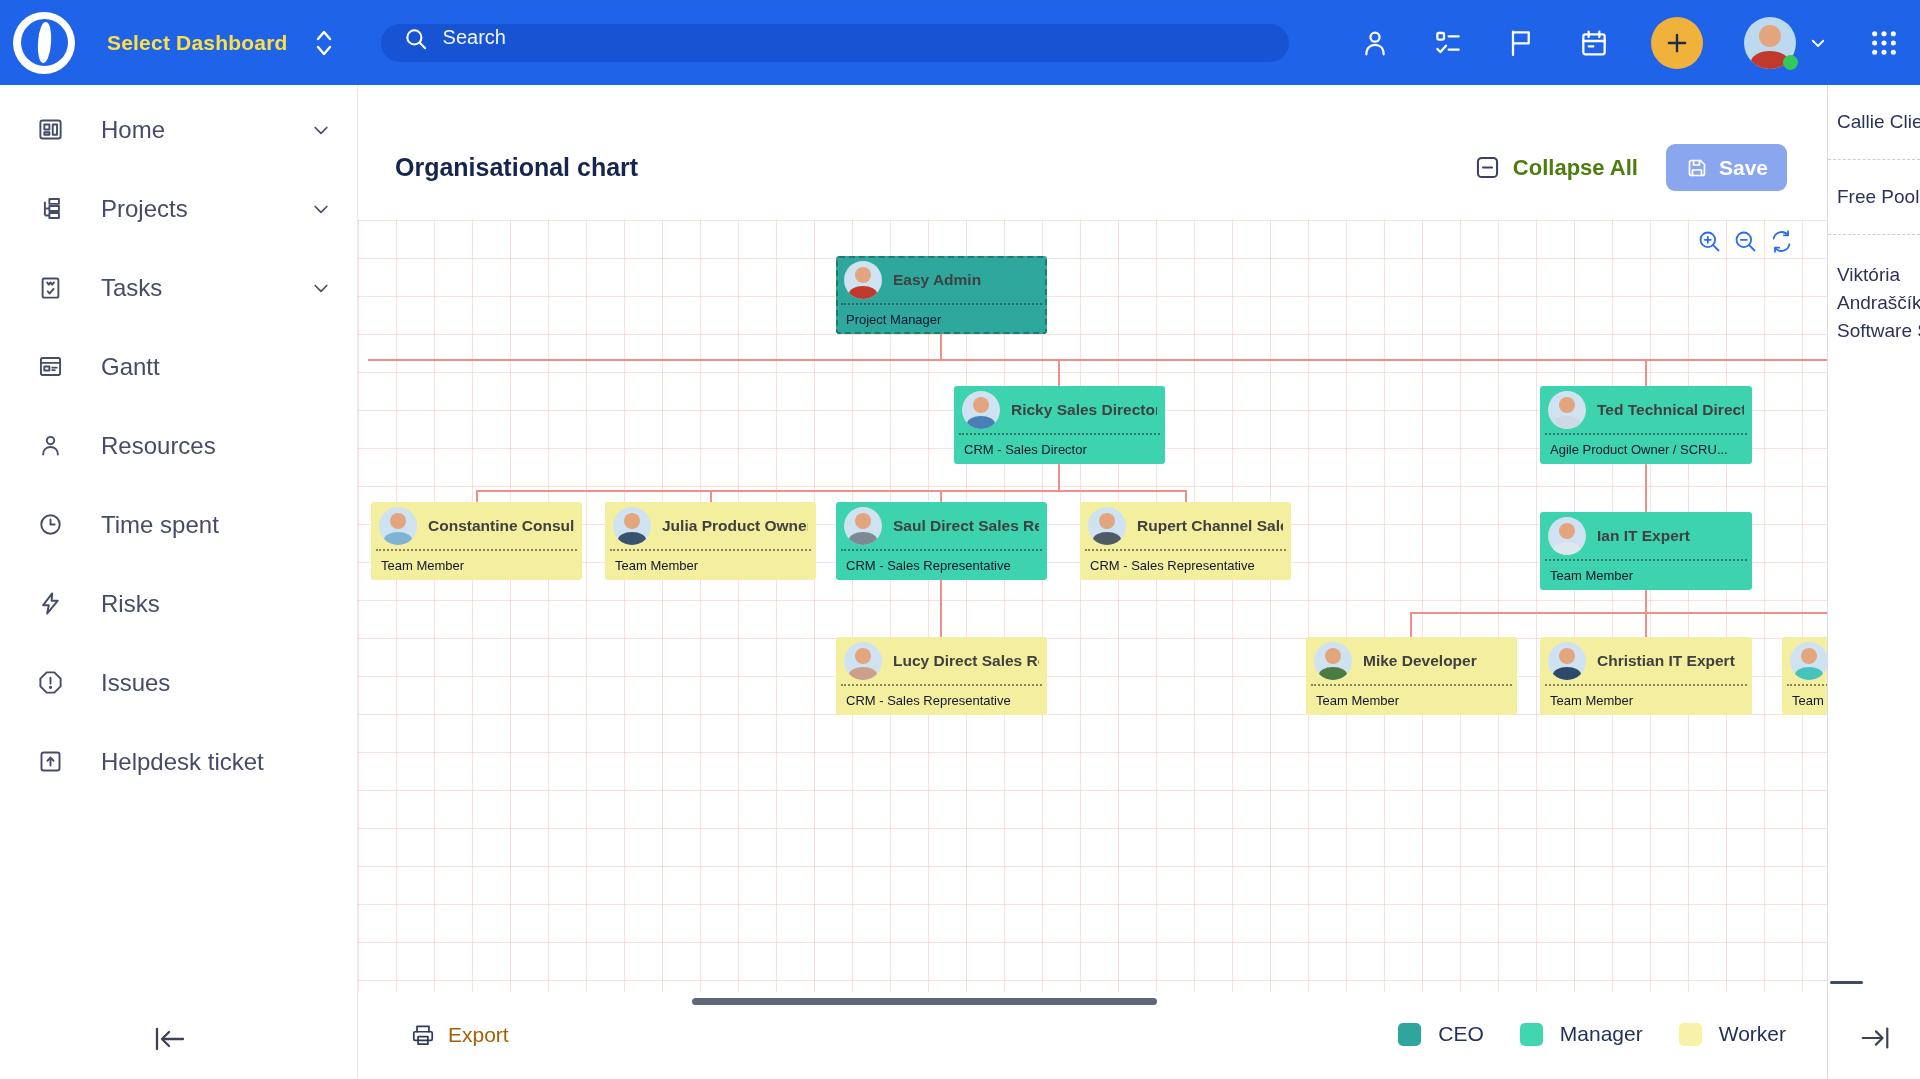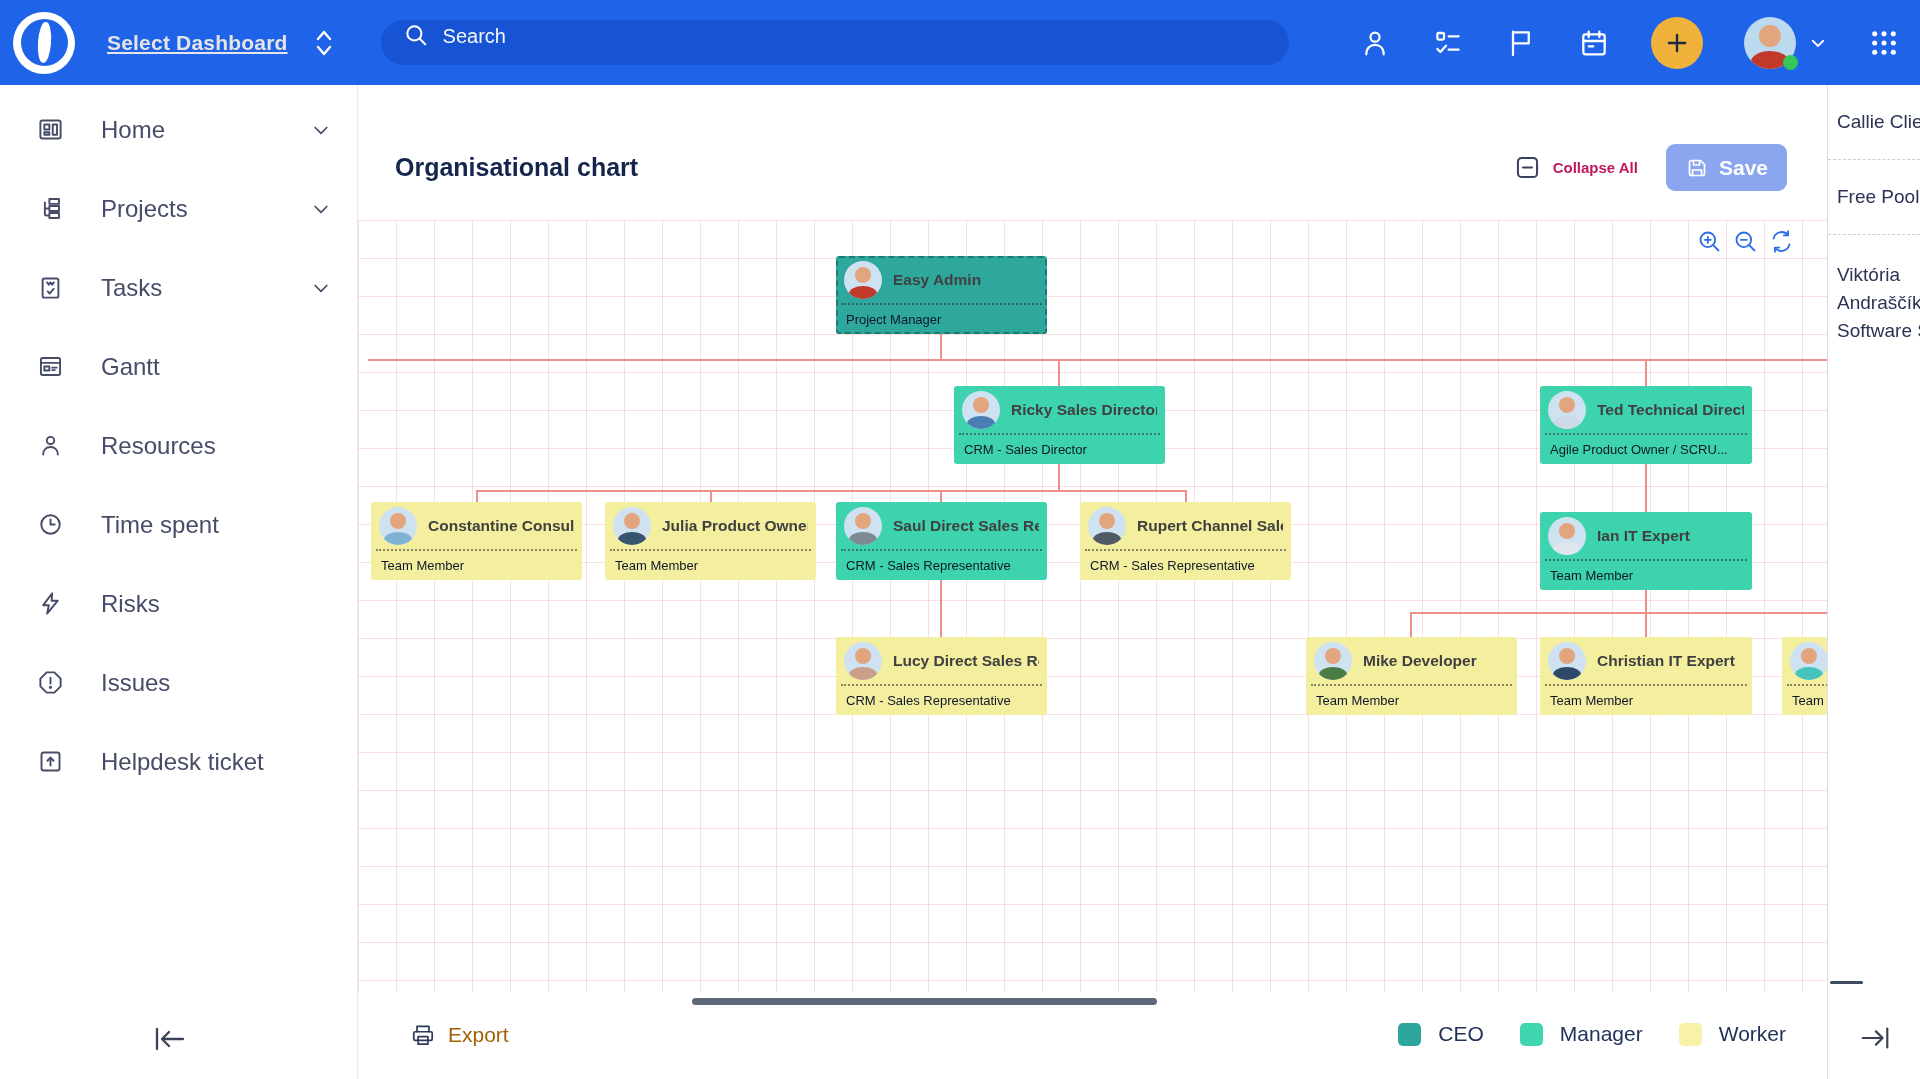--- a/index.html
+++ b/index.html
@@ -4,22 +4,22 @@
 <style>
   * { margin:0; padding:0; box-sizing:border-box; }
   html,body { width:1920px; height:1079px; overflow:hidden; font-family:"Liberation Sans", sans-serif; background:#fff; }
 
   
   .topbar { position:absolute; left:0; top:0; width:1920px; height:85px; background:#1E63E8; display:flex; align-items:center; z-index:30; }
   .logo { width:62px; height:62px; border-radius:50%; background:#fff; margin-left:13px; display:flex; align-items:center; justify-content:center; flex:none; }
   .logo-inner { width:47px; height:47px; border-radius:50%; background:#1E63E8; position:relative; overflow:hidden; }
   .logo-inner::after { content:""; position:absolute; left:17px; top:3px; width:13px; height:41px; background:#fff; border-radius:48%; transform:rotate(4deg); }
   .dash-select { display:flex; align-items:center; gap:26px; margin-left:32px; cursor:pointer; }
-  .dash-select span { color:#e5e5e5; font-size:21px; font-weight:700; letter-spacing:.2px;text-decoration:underline; }
-  .searchbar { margin-left:47px; width:908px; height:45px; background:#1754D3; border-radius:28px; display:flex; align-items:flex-end; padding:17px 22px; }
+  .dash-select span { color:#fde047; font-size:21px; font-weight:700; letter-spacing:.2px; }
+  .searchbar { margin-left:47px; width:908px; height:38px; background:#1754D3; border-radius:28px; display:flex; align-items:flex-start; padding:2px 22px; }
   .searchbar input { background:transparent; border:none; outline:none; color:#fff; font-size:20px; margin-left:14px; width:800px; font-family:"Liberation Sans", sans-serif; }
   .searchbar input::placeholder { color:#fff; opacity:.95; }
   .topbar-right { display:flex; align-items:center; margin-left:auto; margin-right:20px; gap:41px; }
   .tb-icon { width:32px; height:32px; display:block; cursor:pointer; }
   .plus-btn { width:52px; height:52px; border-radius:50%; background:#F0B23A; display:flex; align-items:center; justify-content:center; cursor:pointer; flex:none; }
   .avatar-wrap { position:relative; width:52px; height:52px; flex:none; cursor:pointer; }
   .tb-avatar { width:52px; height:52px; border-radius:50%; background:#bcd9ee; position:relative; overflow:hidden; }
   .tb-avatar::before { content:""; position:absolute; left:15px; top:8px; width:22px; height:22px; border-radius:50%; background:#e2a57e; }
   .tb-avatar::after { content:""; position:absolute; left:7px; bottom:-4px; width:38px; height:22px; border-radius:50% 50% 0 0; background:#c0392b; }
   .status-dot { position:absolute; right:-2px; bottom:-1px; width:15px; height:15px; border-radius:50%; background:#34C759; }
@@ -31,21 +31,21 @@
   .side-item .s-icon { width:27px; height:27px; flex:none; }
   .side-item .s-label { font-size:24px; margin-left:37px; }
   .side-item .s-chev { margin-left:auto; width:20px; height:20px; }
   .side-collapse { position:absolute; left:150px; bottom:22px; width:40px; height:36px; cursor:pointer; }
 
   
   .main { position:absolute; left:358px; top:85px; right:93px; bottom:0; background:#fff; }
   .main-header { height:135px; display:flex; align-items:center; padding:30px 40px 0 37px; }
   .page-title { font-size:25px; font-weight:700; color:#16254D; }
   .hdr-actions { margin-left:auto; display:flex; align-items:center; gap:28px; }
-  .collapse-all { display:flex; align-items:center; gap:12px; cursor:pointer; color:#be185d; font-size:15px; font-weight:700;text-align:right; }
+  .collapse-all { display:flex; align-items:center; gap:12px; cursor:pointer; color:#4d7c0f; font-size:22px; font-weight:700;text-align:right; }
   .collapse-all svg { width:27px; height:27px; }
   .save-btn { display:flex; align-items:center; gap:10px; background:#89A6EF; border:none; border-radius:9px; height:47px; padding:0 19px; cursor:pointer; color:#fff; font-size:21px; font-weight:700; font-family:"Liberation Sans", sans-serif; }
   .save-btn svg { width:24px; height:24px; }
 
   
   .canvas { position:absolute; left:0; top:135px; width:100%; height:772px; overflow:hidden; background:#fff;
     background-image:
       linear-gradient(to right, rgba(239,153,143,0.30) 1px, transparent 1px),
       linear-gradient(to bottom, rgba(239,153,143,0.30) 1px, transparent 1px);
     background-size:38px 38px; }

